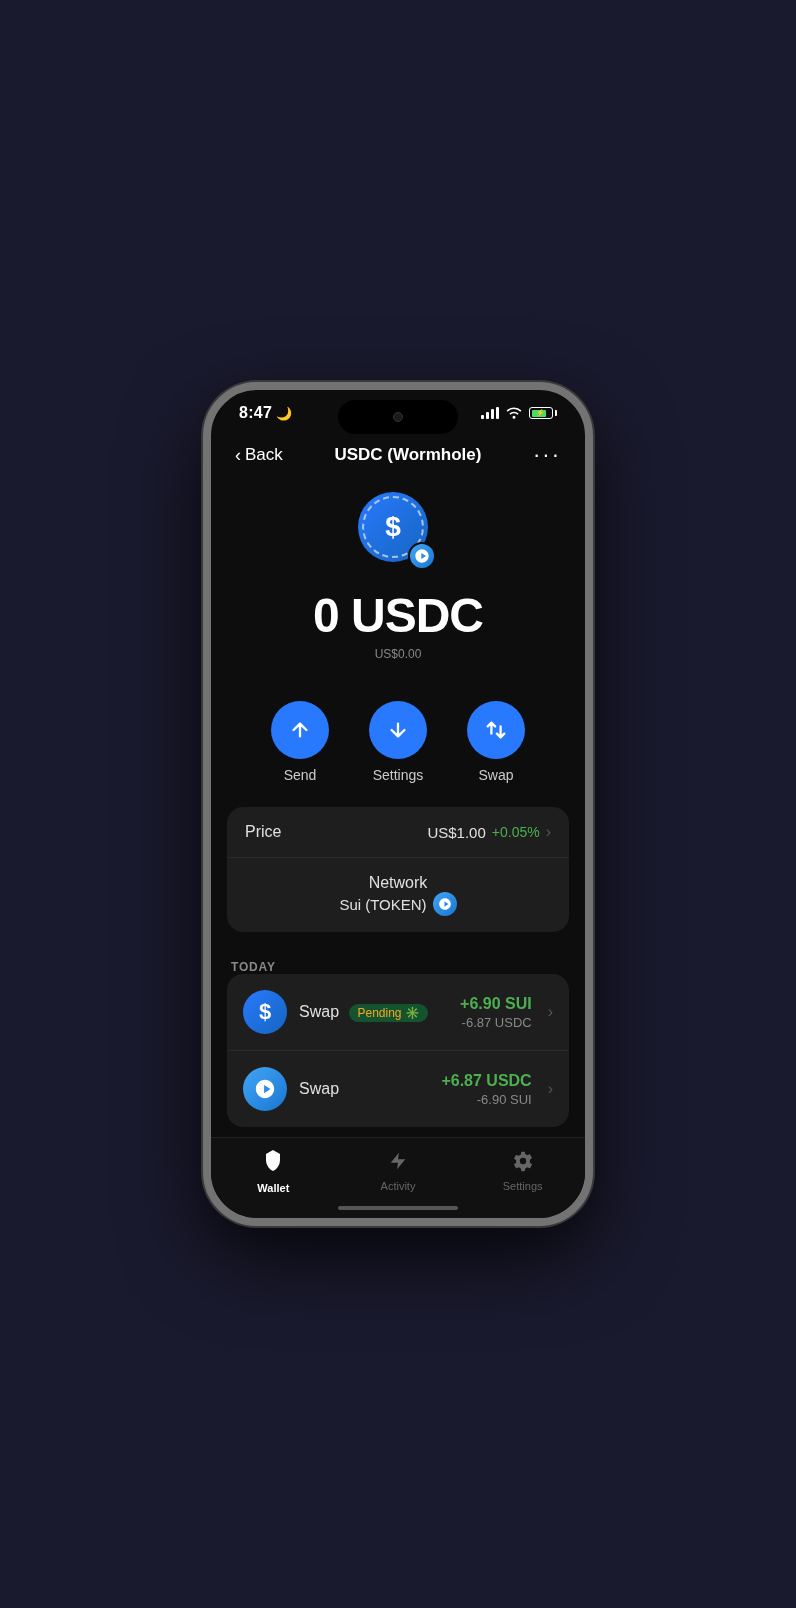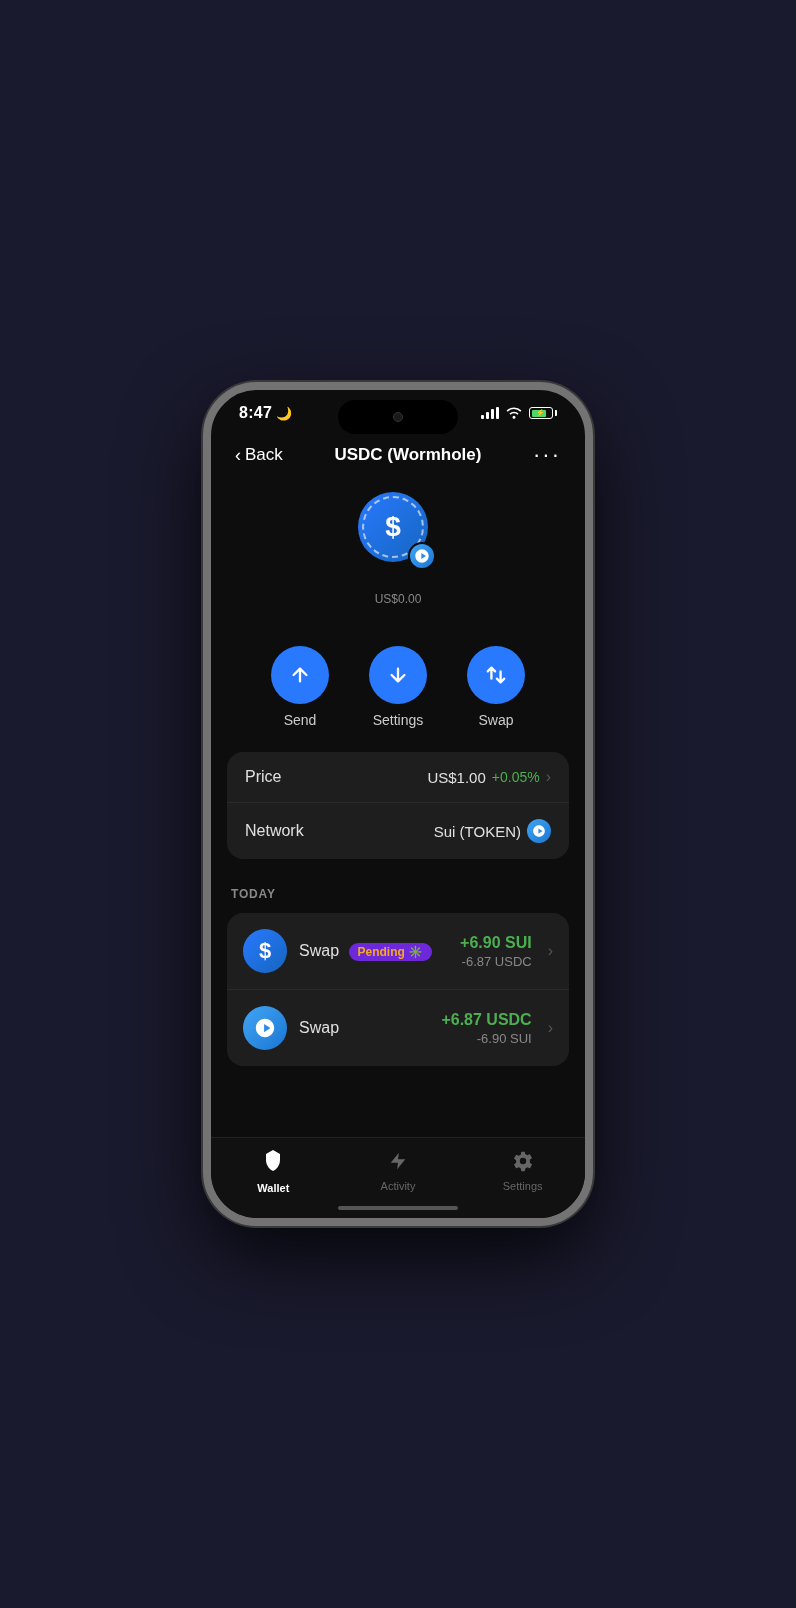--- a/index.html
+++ b/index.html
@@ -286,20 +286,21 @@
 
     .info-row {
       display: flex;
       align-items: center;
       justify-content: space-between;
       padding: 16px 18px;
     }
 
     .info-row + .info-row {
       border-top: 1px solid #2a2a2a;
+      flex-direction: column;
     }
 
     .info-label {
       font-size: 16px;
       color: #e0e0e0;
     }
 
     .info-value {
       display: flex;
       align-items: center;
@@ -327,21 +328,21 @@
       align-items: center;
       justify-content: center;
     }
 
     
     .section-label {
       font-size: 12px;
       font-weight: 600;
       color: #888888;
       letter-spacing: 0.8px;
-      padding: 8px 20px 12px;
+      padding: 8px 20px 0;
       text-transform: uppercase;
     }
 
     .transactions-card {
       margin: 0 16px 24px;
       background: #1e1e1e;
       border-radius: 16px;
       overflow: hidden;
     }
 
@@ -382,24 +383,24 @@
     .tx-type {
       font-size: 16px;
       color: #e0e0e0;
       font-weight: 500;
     }
 
     .tx-badge {
       display: inline-flex;
       align-items: center;
       gap: 4px;
-      background: #6d28d9;
+      background: #14532d;
       color: #f5a623;
       font-size: 12px;
-      font-weight: 700;
+      font-weight: 400;
       padding: 2px 8px;
       border-radius: 12px;
       margin-left: 6px;
     }
 
     .tx-amounts {
       display: flex;
       flex-direction: column;
       align-items: flex-end;
       gap: 2px;
@@ -518,20 +519,21 @@
         <div class="token-icon-main">
           <span class="token-dollar">$</span>
         </div>
         <div class="token-badge">
           <svg width="14" height="14" viewBox="0 0 24 24" fill="white">
             <path d="M12 2C6.5 2 2 6.5 2 12s4.5 10 10 10 10-4.5 10-10S17.5 2 12 2zm-1 14.5v-9l7 4.5-7 4.5z"></path>
           </svg>
         </div>
       </div>
 
+      <div class="balance-amount">0 USDC</div>
       <div class="balance-usd">US$0.00</div>
     </div>
 
     <div class="action-buttons">
       <div class="action-btn">
         <div class="action-circle">
           <svg width="22" height="22" viewBox="0 0 24 24" fill="white">
             <path d="M12 19V5m0 0L5 12m7-7l7 7" stroke="white" stroke-width="2.5" stroke-linecap="round" stroke-linejoin="round" fill="none"></path>
           </svg>
         </div>

